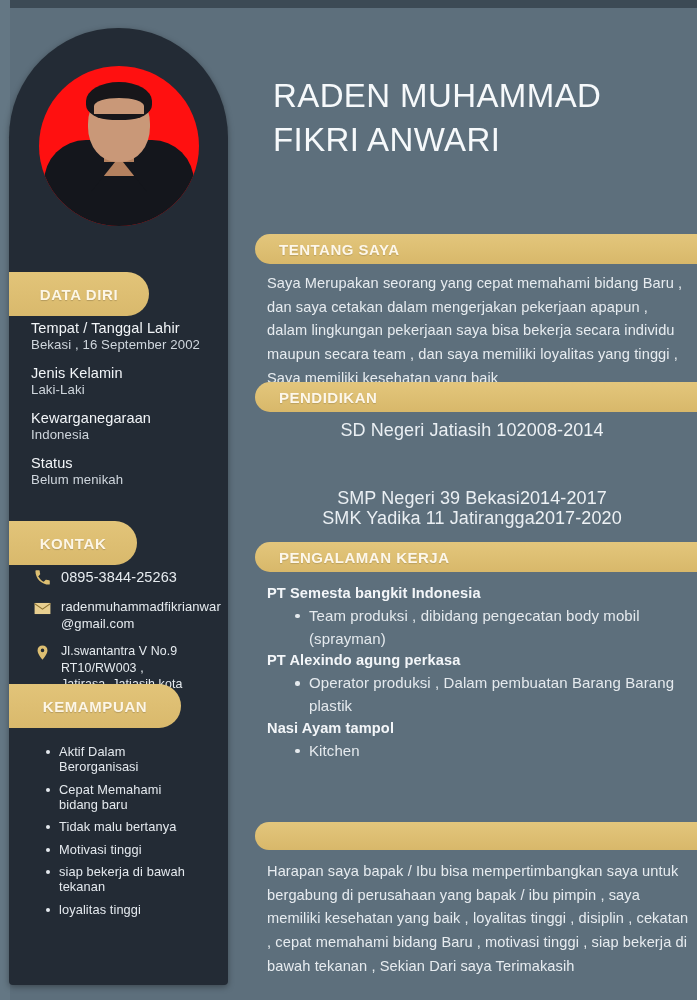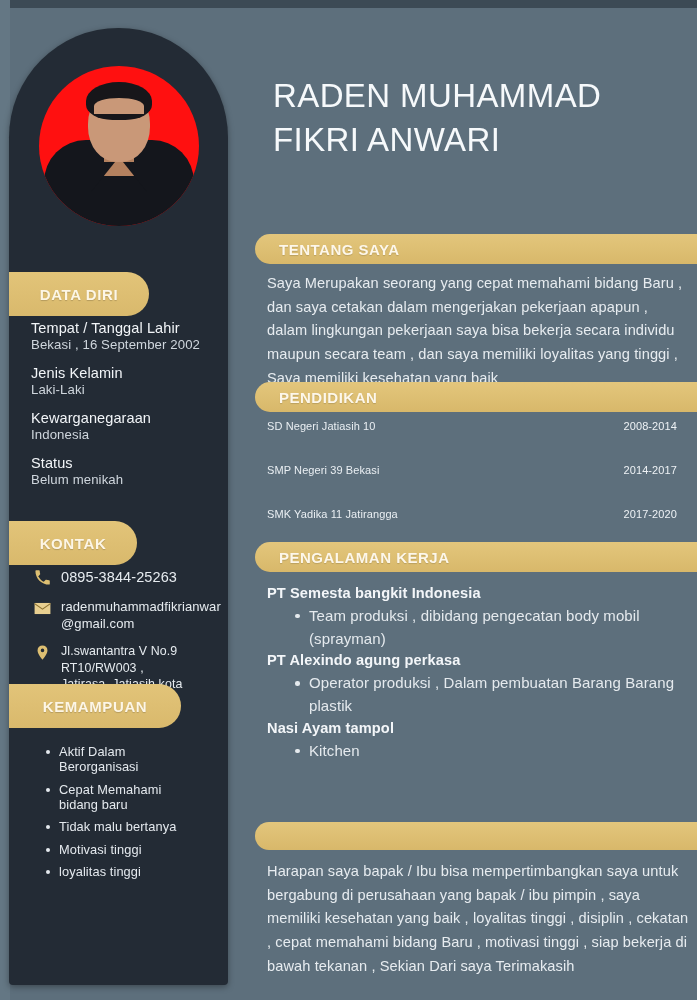--- a/index.html
+++ b/index.html
@@ -246,24 +246,24 @@
     line-height: 1.62;
     letter-spacing: .1px;
   }
 
   
   .edu-row {
     position: absolute;
     left: 267px;
     width: 410px;
     display: flex;
-    justify-content: space-between;
+    justify-content: center;
     align-items: baseline;
     color: #eaeff3;
-    font-size: 11px;
+    font-size: 18px;
     letter-spacing: .1px;
   }
   .edu-year { color: #eef2f5; }
 
   
   .work { position: absolute; left: 267px; width: 420px; }
   .work-company {
     font-size: 14.6px;
     font-weight: bold;
     color: #f3f6f9;
@@ -374,20 +374,21 @@
     <div class="pill-left" style="top:656px; width:172px;">
       <span>KEMAMPUAN</span>
     </div>
 
     <div class="side-block" style="top:702px;">
       <ul class="skill-list">
         <li>Aktif Dalam Berorganisasi</li>
         <li>Cepat Memahami bidang baru</li>
         <li>Tidak malu bertanya</li>
         <li>Motivasi tinggi</li>
+        <li>siap bekerja di bawah tekanan</li>
         <li>loyalitas tinggi</li>
       </ul>
     </div>
 
   </div>
 
   <div class="main">
     <div class="name">
       <div>RADEN MUHAMMAD</div>
       <div>FIKRI ANWARI</div>
@@ -400,21 +401,21 @@
   <div class="para" style="top:272px;">Saya Merupakan seorang yang cepat memahami bidang Baru , dan saya cetakan dalam mengerjakan pekerjaan apapun , dalam lingkungan pekerjaan saya bisa bekerja secara individu maupun secara team , dan saya memiliki loyalitas yang tinggi , Saya memiliki kesehatan yang baik</div>
 
   <div class="pill-right" style="top:382px;">
     <span>PENDIDIKAN</span>
   </div>
 
   <div class="edu-row" style="top:420px;">
     <div>SD Negeri Jatiasih 10</div>
     <div class="edu-year">2008-2014</div>
   </div>
-  <div class="edu-row" style="top:464px;">
+  <div class="edu-row" style="top:488px;">
     <div>SMP Negeri 39 Bekasi</div>
     <div class="edu-year">2014-2017</div>
   </div>
   <div class="edu-row" style="top:508px;">
     <div>SMK Yadika 11 Jatirangga</div>
     <div class="edu-year">2017-2020</div>
   </div>
 
   <div class="pill-right" style="top:542px;">
     <span>PENGALAMAN KERJA</span>

